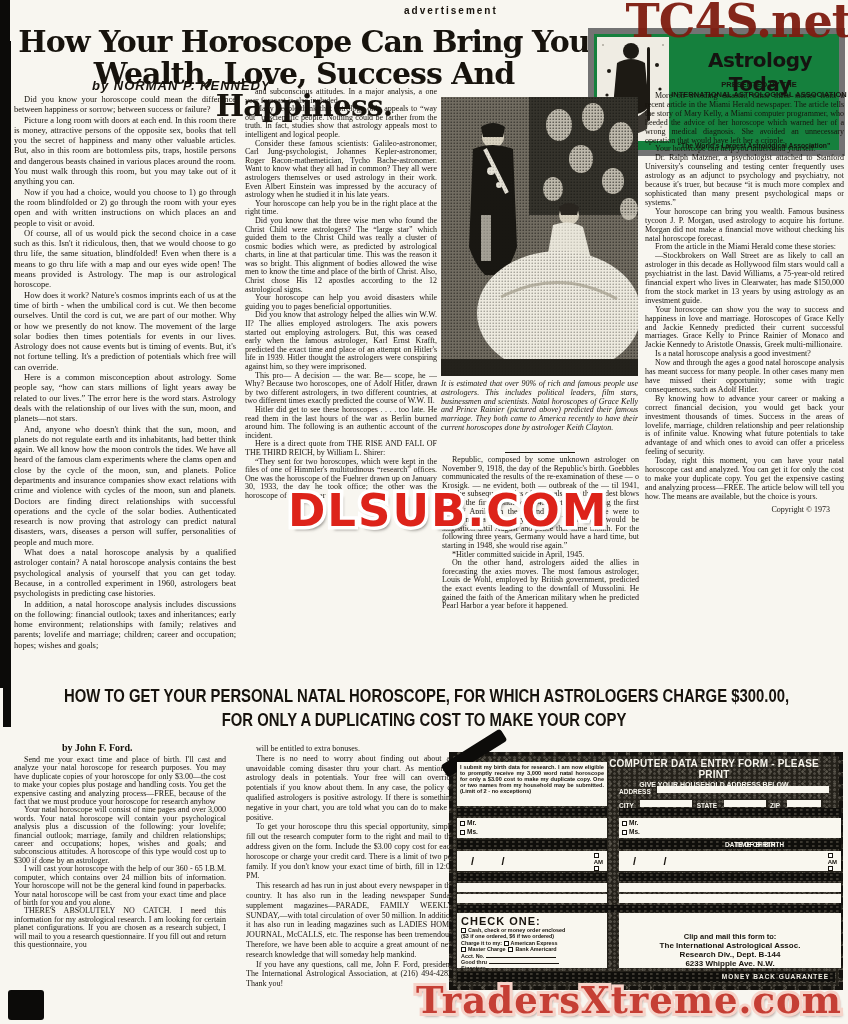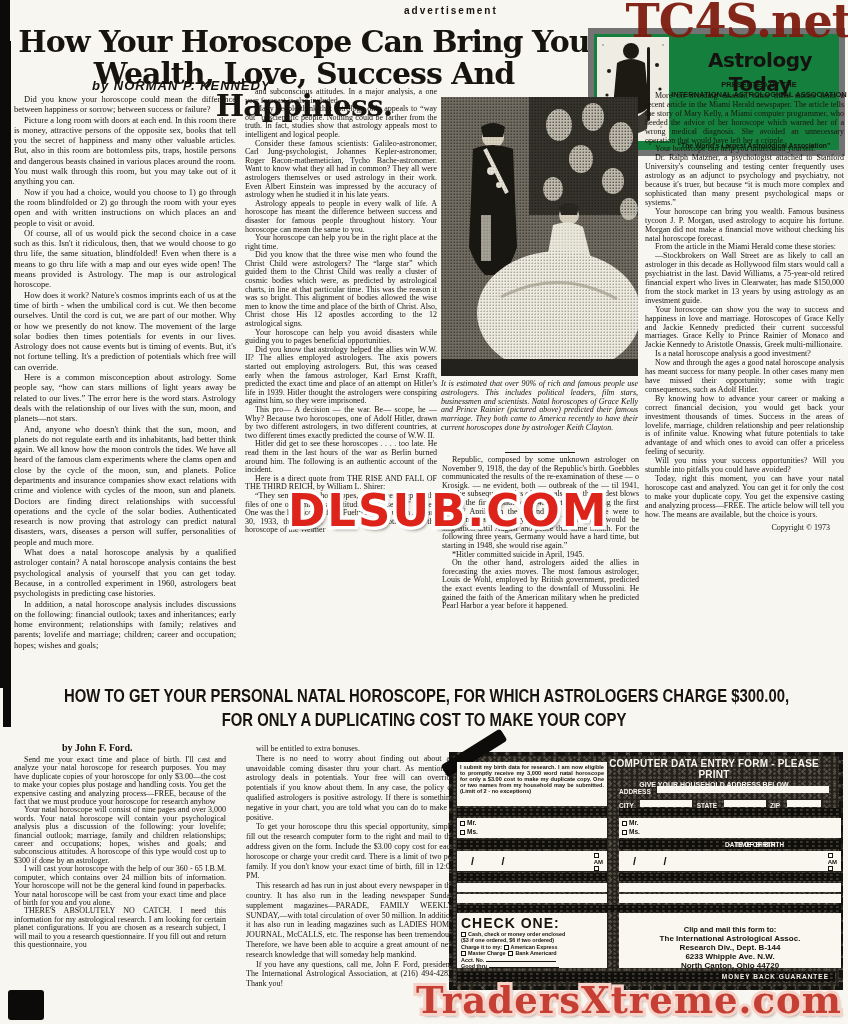--- a/index.html
+++ b/index.html
@@ -98,25 +98,25 @@
         margin-right:2px; vertical-align:-1px; background:#fff; }
   .mrms div { position:static; font-size:6.5px; font-weight:bold; line-height:9px; padding-left:3px; }
   .dob-txt { left:0; top:1px; width:100%; text-align:center; color:#f6f4ec; font-weight:bold;
              font-size:6.3px; letter-spacing:.2px; }
   .slashes { left:14px; top:4px; font-size:11px; font-weight:bold; white-space:pre; color:#17130d; }
   .ampm { right:4px; top:2px; font-size:6px; font-weight:bold; color:#17130d; line-height:8px;
           text-align:left; }
   .ampm span { position:static; display:block; }
   .checkone { left:4px; top:157px; width:150px; height:55px; padding:2px 4px; color:#17130d; overflow:hidden; }
   .checkone * { position:static; }
-  .co-head { display:block; font-weight:bold; font-size:14px; letter-spacing:1px; }
+  .co-head { display:block; font-weight:bold; font-size:11px; letter-spacing:1px; }
   .co-line { display:block; font-size:5.4px; font-weight:bold; line-height:6.4px; }
   .co-rule { display:inline-block; width:70px; border-bottom:1px solid #17130d; height:5px; }
   .mailbox { left:166px; top:157px; width:222px; height:55px; text-align:center; color:#17130d;
-             padding-top:12px; overflow:hidden; }
+             padding-top:19px; overflow:hidden; }
   .mailbox span { position:static; display:block; }
   .mb1 { font-size:7.5px; font-weight:bold; }
   .mb2 { font-size:8px; font-weight:bold; }
   .guarantee { left:4px; top:216px; width:378px; height:10px; color:#efece2; font-weight:bold;
                font-size:6.5px; text-align:right; padding:1px 6px 0 0; letter-spacing:1px; }
 
   
   .wm { position:absolute; white-space:nowrap; z-index:9; }
   .wm .stroke { position:absolute; left:0; top:0; -webkit-text-stroke:7px #ffffff;
                 color:#fff; text-shadow:3px 4px 3px rgba(70,65,60,.55); }
@@ -186,21 +186,20 @@
     <p>Here is a common misconception about astrology. Some people say, “how can stars millions of light years away be related to our lives.” The error here is the word stars. Astrology deals with the relationship of our lives with the sun, moon, and planets—not stars.</p>
     <p>And, anyone who doesn't think that the sun, moon, and planets do not regulate earth and its inhabitants, had better think again. We all know how the moon controls the tides. We have all heard of the famous clam experiments where the clams open and close by the cycle of the moon, sun, and planets. Police departments and insurance companies show exact relations with crime and violence with cycles of the moon, sun and planets. Doctors are finding direct relationships with successful operations and the cycle of the solar bodies. Authenticated research is now proving that astrology can predict natural disasters, wars, diseases a person will suffer, personalities of people and much more.</p>
     <p>What does a natal horoscope analysis by a qualified astrologer contain? A natal horoscope analysis contains the best psychological analysis of yourself that you can get today. Because, in a controlled experiment in 1960, astrologers beat psychologists in predicting case histories.</p>
     <p>In addition, a natal horoscope analysis includes discussions on the following: financial outlook; taxes and inheritances; early home environment; relationships with family; relatives and parents; lovelife and marriage; children; career and occupation; hopes; wishes and goals;</p>
   </div>
 
   <div class="col" id="col2">
     <p>and subconscious attitudes. In a major analysis, a one year forecast is also included.</p>
     <p>Many people think that astrology only appeals to “way out” unscientific people. Nothing could be farther from the truth. In fact, studies show that astrology appeals most to intelligent and logical people.</p>
     <p>Consider these famous scientists: Galileo-astronomer, Carl Jung-psychologist, Johannes Kepler-astronomer, Roger Bacon-mathemetician, Tycho Bache-astronomer. Want to know what they all had in common? They all were astrologers themselves or used astrology in their work. Even Albert Einstein was impressed by the accuracy of astrology when he studied it in his late years.</p>
-    <p>Astrology appeals to people in every walk of life. A horoscope has meant the difference between success and disaster for famous people throughout history. Your horoscope can mean the same to you.</p>
     <p>Your horoscope can help you be in the right place at the right time.</p>
     <p>Did you know that the three wise men who found the Christ Child were astrologers? The “large star” which guided them to the Christ Child was really a cluster of cosmic bodies which were, as predicted by astrological charts, in line at that particular time. This was the reason it was so bright. This alignment of bodies allowed the wise men to know the time and place of the birth of Christ. Also, Christ chose His 12 apostles according to the 12 astrological signs.</p>
     <p>Your horoscope can help you avoid disasters while guiding you to pages beneficial opportunities.</p>
     <p>Did you know that astrology helped the allies win W.W. II? The allies employed astrologers. The axis powers started out employing astrologers. But, this was ceased early when the famous astrologer, Karl Ernst Krafft, predicted the exact time and place of an attempt on Hitler's life in 1939. Hitler thought the astrologers were conspiring against him, so they were imprisoned.</p>
     <p>This pro— A decision — the war. Be— scope, he — Why? Because two horoscopes, one of Adolf Hitler, drawn by two different astrologers, in two different countries, at two different times exactly predicted the course of W.W. II.</p>
     <p>Hitler did get to see these horoscopes . . . . too late. He read them in the last hours of the war as Berlin burned around him. The following is an authentic account of the incident.</p>
     <p>Here is a direct quote from THE RISE AND FALL OF THE THIRD REICH, by William L. Shirer:</p>
     <p>“They sent for two horoscopes, which were kept in the files of one of Himmler's multitudinous “research” offices. One was the horoscope of the Fuehrer drawn up on January 30, 1933, the day he took office; the other was the horoscope of the Weimer</p>
   </div>
 
@@ -257,21 +256,20 @@
     <p>More on avoiding disaster, came these stories from a recent article in the Miami Herald newspaper. The article tells the story of Mary Kelly, a Miami computer programmer, who heeded the advice of her horoscope which warned her of a wrong medical diagnosis. She avoided an unnecessary operation that would have left her a cripple.</p>
     <p>Your horoscope can help you understand yourself.</p>
     <p>Dr. Ralph Matzner, a psychologist attached to Stanford University's counseling and testing center frequently uses astrology as an adjunct to psychology and psychiatry, not because it's truer, but because “it is much more complex and sophisticated than many present psychological maps or systems.”</p>
     <p>Your horoscope can bring you wealth. Famous business tycoon J. P. Morgan, used astrology to acquire his fortune. Morgan did not make a financial move without checking his natal horoscope forecast.</p>
     <p>From the article in the Miami Herald come these stories:</p>
     <p>—Stockbrokers on Wall Street are as likely to call an astrologer in this decade as Hollywood film stars would call a psychiatrist in the last. David Williams, a 75-year-old retired financial expert who lives in Clearwater, has made $150,000 from the stock market in 13 years by using astrology as an investment guide.</p>
     <p>Your horoscope can show you the way to success and happiness in love and marriage. Horoscopes of Grace Kelly and Jackie Kennedy predicted their current successful marriages. Grace Kelly to Prince Rainier of Monaco and Jackie Kennedy to Aristotle Onassis, Greek multi-millionaire.</p>
     <p>Is a natal horoscope analysis a good investment?</p>
     <p>Now and through the ages a good natal horoscope analysis has meant success for many people. In other cases many men have missed their opportunity; some with tragic consequences, such as Adolf Hitler.</p>
     <p>By knowing how to advance your career or making a correct financial decision, you would get back your investment thousands of times. Success in the areas of lovelife, marriage, children relationship and peer relationship is of infinite value. Knowing what future potentials to take advantage of and which ones to avoid can offer a priceless feeling of security.</p>
-    <p>Will you miss your success opportunities? Will you stumble into pitfalls you could have avoided?</p>
     <p>Today, right this moment, you can have your natal horoscope cast and analyzed. You can get it for only the cost to make your duplicate copy. You get the expensive casting and analyzing process—FREE. The article below will tell you how. The means are available, but the choice is yours.</p>
     <p class="copyright">Copyright    ©  1973</p>
   </div>
 
   <div class="heading2" id="h2a">
     <span class="hl">HOW TO GET YOUR PERSONAL NATAL HOROSCOPE, FOR WHICH ASTROLOGERS CHARGE $300.00,</span>
   </div>
   <div class="heading2" id="h2b">
     <span class="hl">FOR ONLY A DUPLICATING COST TO MAKE  YOUR COPY</span>
   </div>

